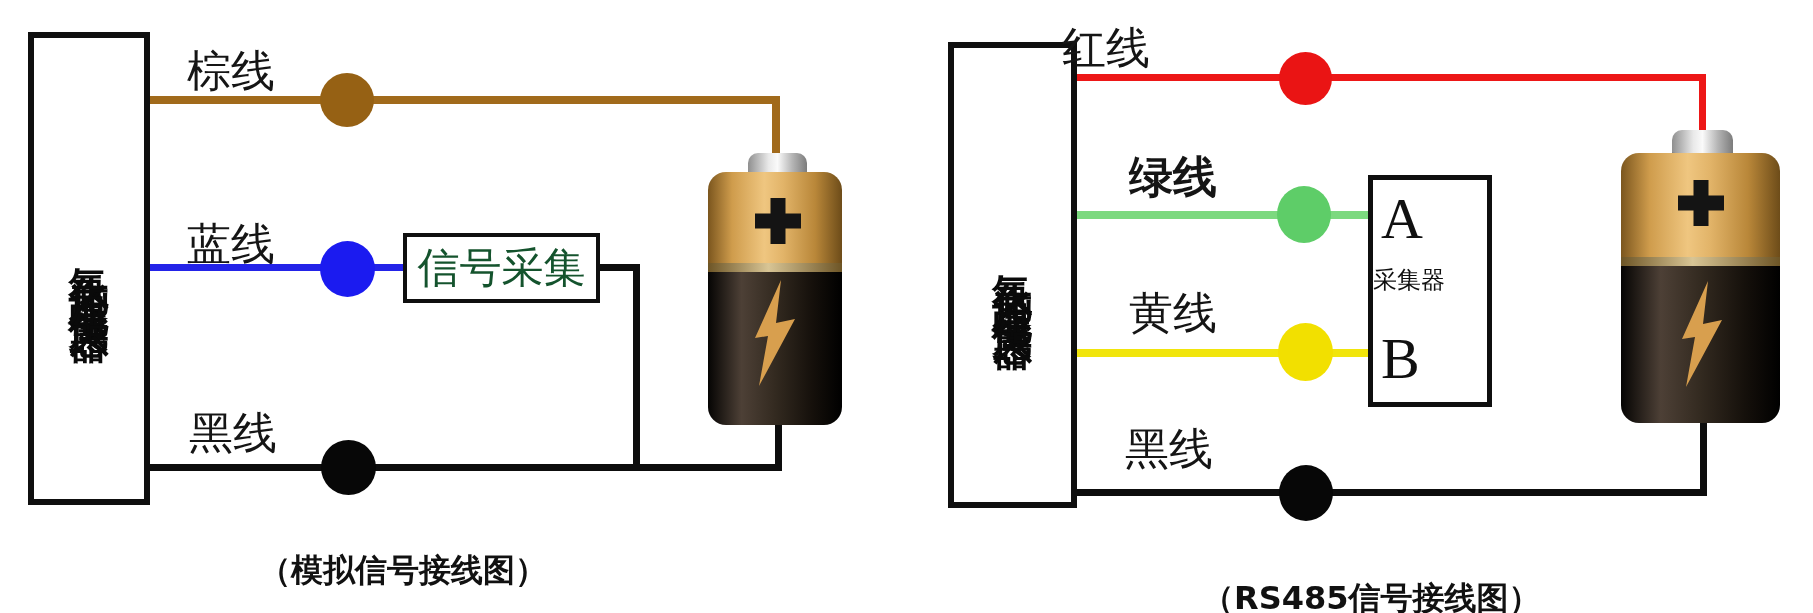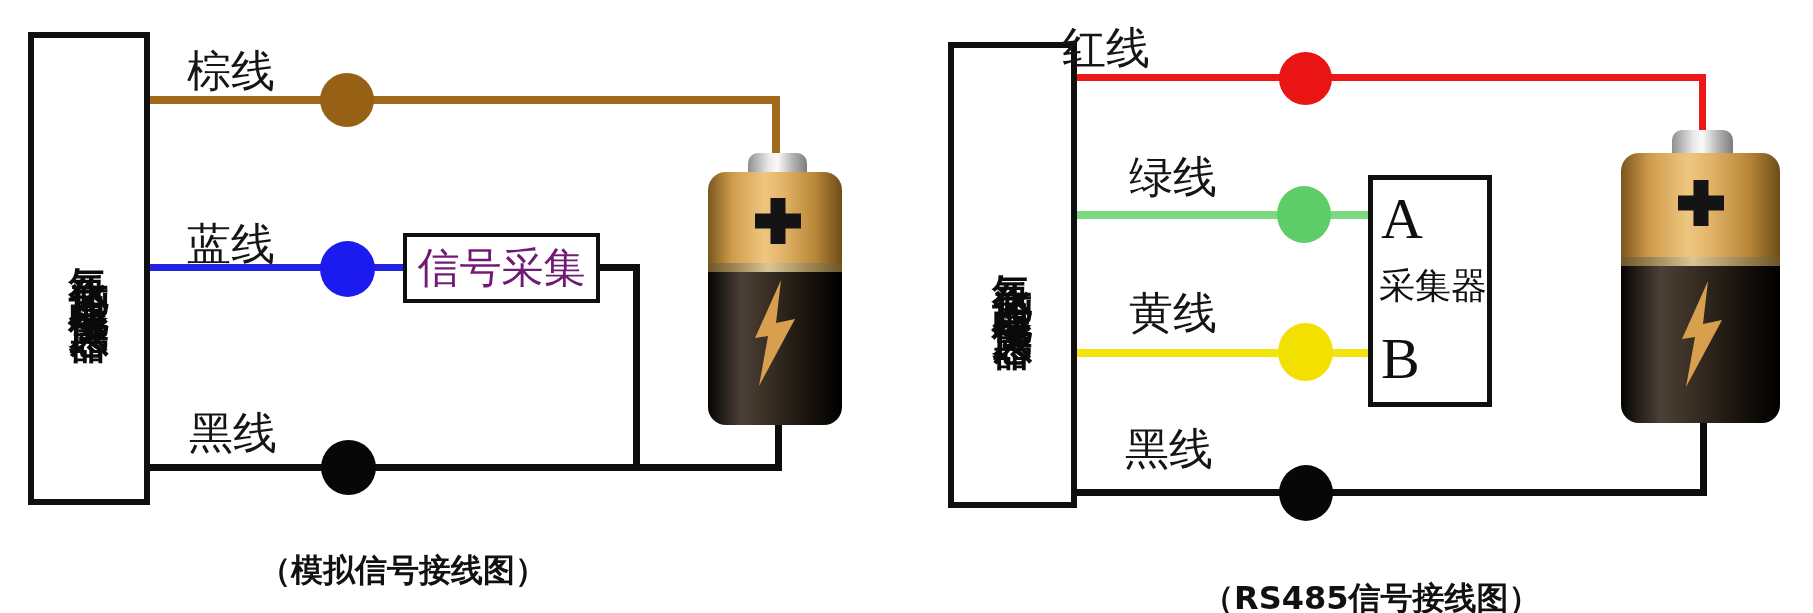--- a/index.html
+++ b/index.html
@@ -4,37 +4,37 @@
 <style>
   html,body{margin:0;padding:0;background:#ffffff;}
   #canvas{position:relative;width:1805px;height:613px;background:#ffffff;overflow:hidden;
           font-family:"Liberation Sans",sans-serif;}
 
   .wire{position:absolute;z-index:1;}
   .dot{position:absolute;border-radius:50%;z-index:3;}
 
   .wlabel{position:absolute;font-family:"Liberation Serif","DejaVu Serif",serif;
           font-size:44px;line-height:1;color:#151515;white-space:nowrap;z-index:2;}
-  .wlabel.heavy{font-weight:normal;}
+  .wlabel.heavy{font-weight:bold;}
 
   .sensor-box{position:absolute;box-sizing:border-box;background:#ffffff;border:6px solid #0f0f0f;
               display:flex;align-items:center;justify-content:center;z-index:2;}
   .vtext{writing-mode:vertical-rl;text-orientation:upright;font-family:"DejaVu Sans",sans-serif;
          font-weight:bold;font-size:40px;letter-spacing:7px;line-height:1;color:#0a0a0a;}
 
   .sigbox{position:absolute;box-sizing:border-box;background:#ffffff;border:4px solid #0f0f0f;
           display:flex;align-items:center;justify-content:center;z-index:2;
-          font-family:"Liberation Serif","DejaVu Serif",serif;font-size:42px;color:#701a75;
+          font-family:"Liberation Serif","DejaVu Serif",serif;font-size:42px;color:#14532d;
           white-space:nowrap;}
 
   .collector{position:absolute;box-sizing:border-box;background:#ffffff;border:5px solid #0f0f0f;z-index:2;}
   .collector .term{position:absolute;font-family:"Liberation Serif","DejaVu Serif",serif;
                    font-size:58px;line-height:1;color:#101010;}
-  .collector .clabel{position:absolute;left:0;width:100%;text-align:right;
-                     font-family:"Liberation Serif","DejaVu Serif",serif;font-size:36px;
+  .collector .clabel{position:absolute;left:0;width:100%;text-align:left;
+                     font-family:"Liberation Serif","DejaVu Serif",serif;font-size:24px;
                      line-height:1;color:#101010;white-space:nowrap;}
 
   .caption{position:absolute;width:300px;text-align:center;font-family:"DejaVu Sans",sans-serif;
            font-weight:bold;font-size:32px;line-height:1.1;color:#111;z-index:2;white-space:nowrap;}
 
   .battery{position:absolute;z-index:2;}
   .batt-tip{position:absolute;background:linear-gradient(90deg,#8f8f8f 0%,#e9e9e9 35%,#fafafa 50%,#b5b5b5 75%,#7c7c7c 100%);
             border-radius:10px 10px 3px 3px;border-bottom:2px solid #6f6f6f;box-sizing:border-box;}
   .batt-body{position:absolute;overflow:hidden;border-radius:18px;display:flex;flex-direction:column;}
   .batt-gold{background:linear-gradient(90deg,#7b561e 0%,#cf9c4c 18%,#efc680 42%,#e2b469 56%,#b98739 80%,#6d4c19 100%);}

